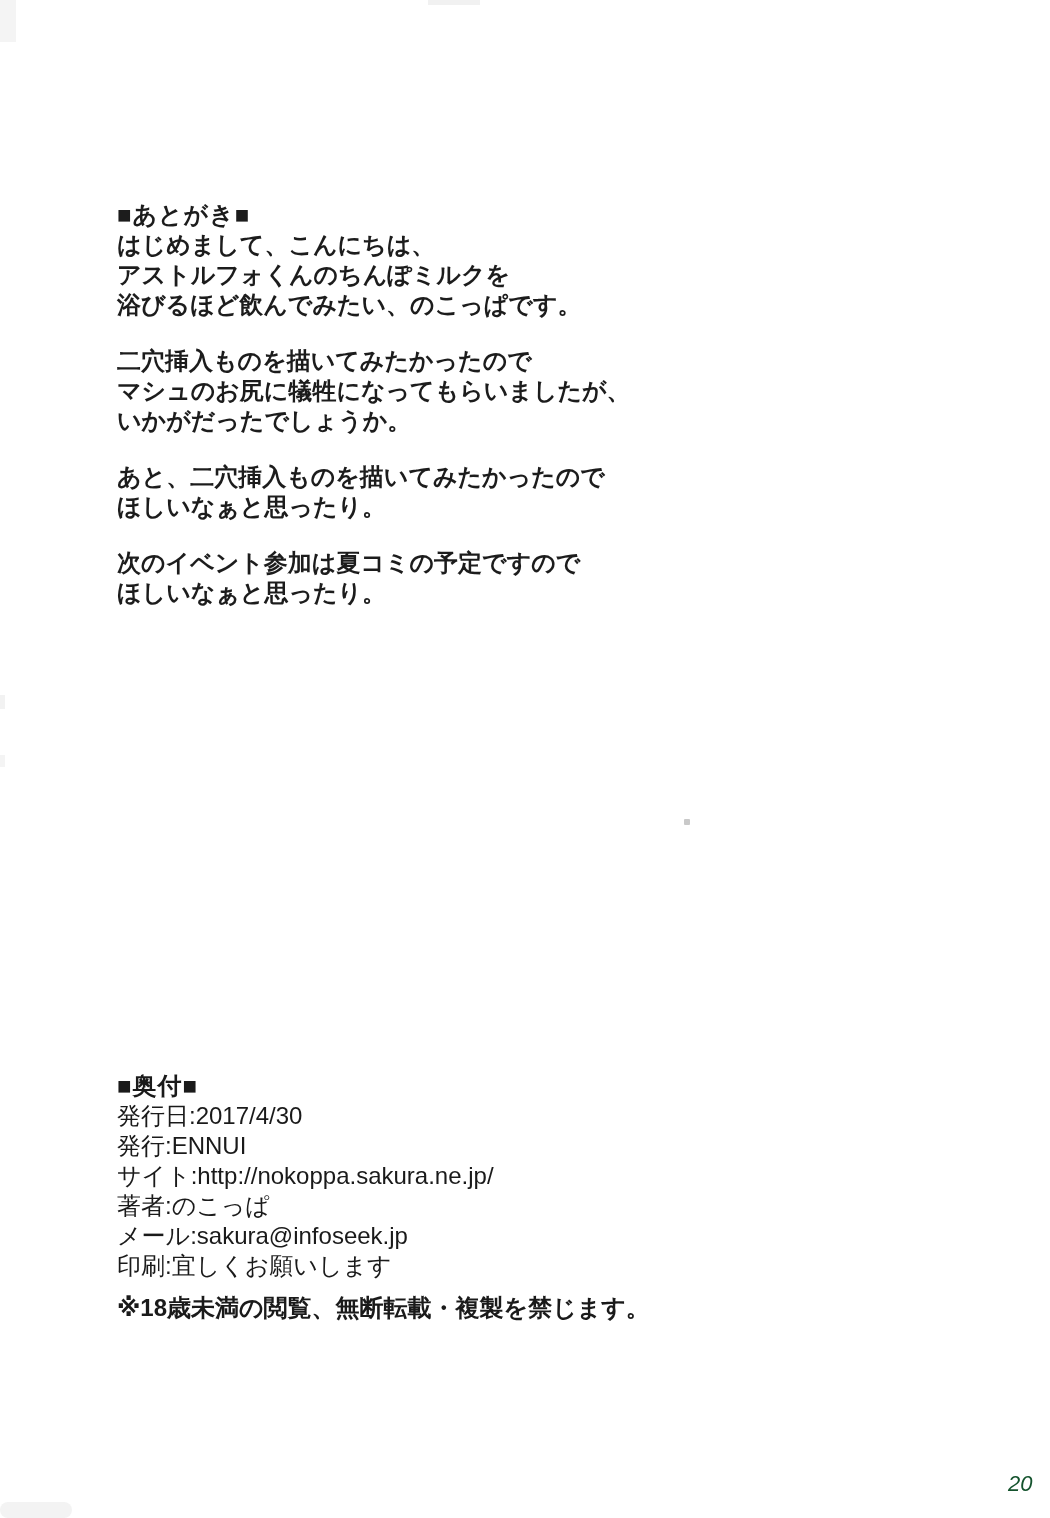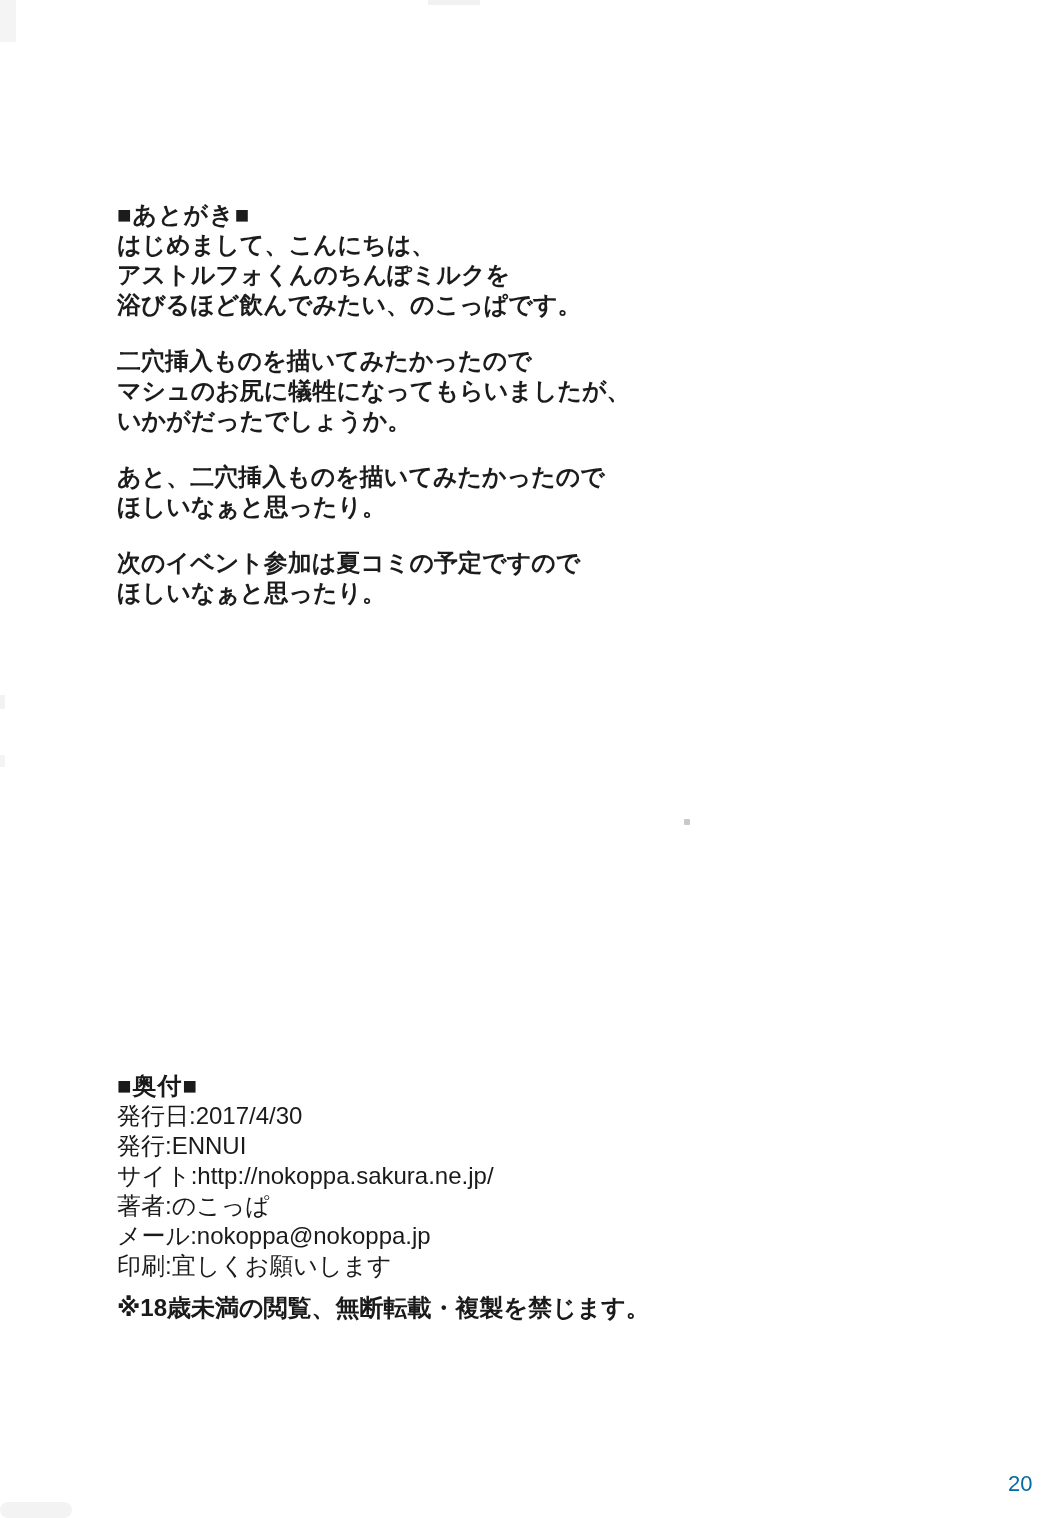--- a/index.html
+++ b/index.html
@@ -55,21 +55,22 @@
     font-weight: 600;
   }
 
   .page-number {
     position: absolute;
     left: 1008px;
     top: 1472px;
     font-family: "Liberation Sans", "DejaVu Sans", sans-serif;
     font-size: 22px;
     line-height: 24px;
-    color: #0369a1;
+    color: #14532d;
+    font-style: italic;
   }
 
   
   .artifact { position: absolute; pointer-events: none; }
   .art-top-left     { left: 0;     top: 0;      width: 16px; height: 42px;  background: #f4f4f4; }
   .art-top-bar      { left: 428px; top: 0;      width: 52px; height: 5px;   background: #f1f1f1; }
   .art-left-edge-1  { left: 0;     top: 695px;  width: 5px;  height: 14px;  background: #f2f2f2; }
   .art-left-edge-2  { left: 0;     top: 755px;  width: 5px;  height: 12px;  background: #f4f4f4; }
   .art-speck        { left: 684px; top: 819px;  width: 6px;  height: 6px;   background: #c9c9c9; border-radius: 1px; }
   .art-bottom-left  { left: 0;     top: 1502px; width: 72px; height: 16px;  background: #f3f3f3; border-radius: 8px; }
@@ -111,20 +112,20 @@
       <div class="line">ほしいなぁと思ったり。</div>
     </div>
   </section>
 
   <section class="colophon">
     <div class="line heading">■奥付■</div>
     <div class="line">発行日:2017/4/30</div>
     <div class="line">発行:ENNUI</div>
     <div class="line">サイト:http://nokoppa.sakura.ne.jp/</div>
     <div class="line">著者:のこっぱ</div>
-    <div class="line">メール:nokoppa@nokoppa.jp</div>
+    <div class="line">メール:sakura@infoseek.jp</div>
     <div class="line">印刷:宜しくお願いします</div>
     <div class="line notice">※18歳未満の閲覧、無断転載・複製を禁じます。</div>
   </section>
 
   <div class="page-number">20</div>
 
 </div>
 
 </body></html>

